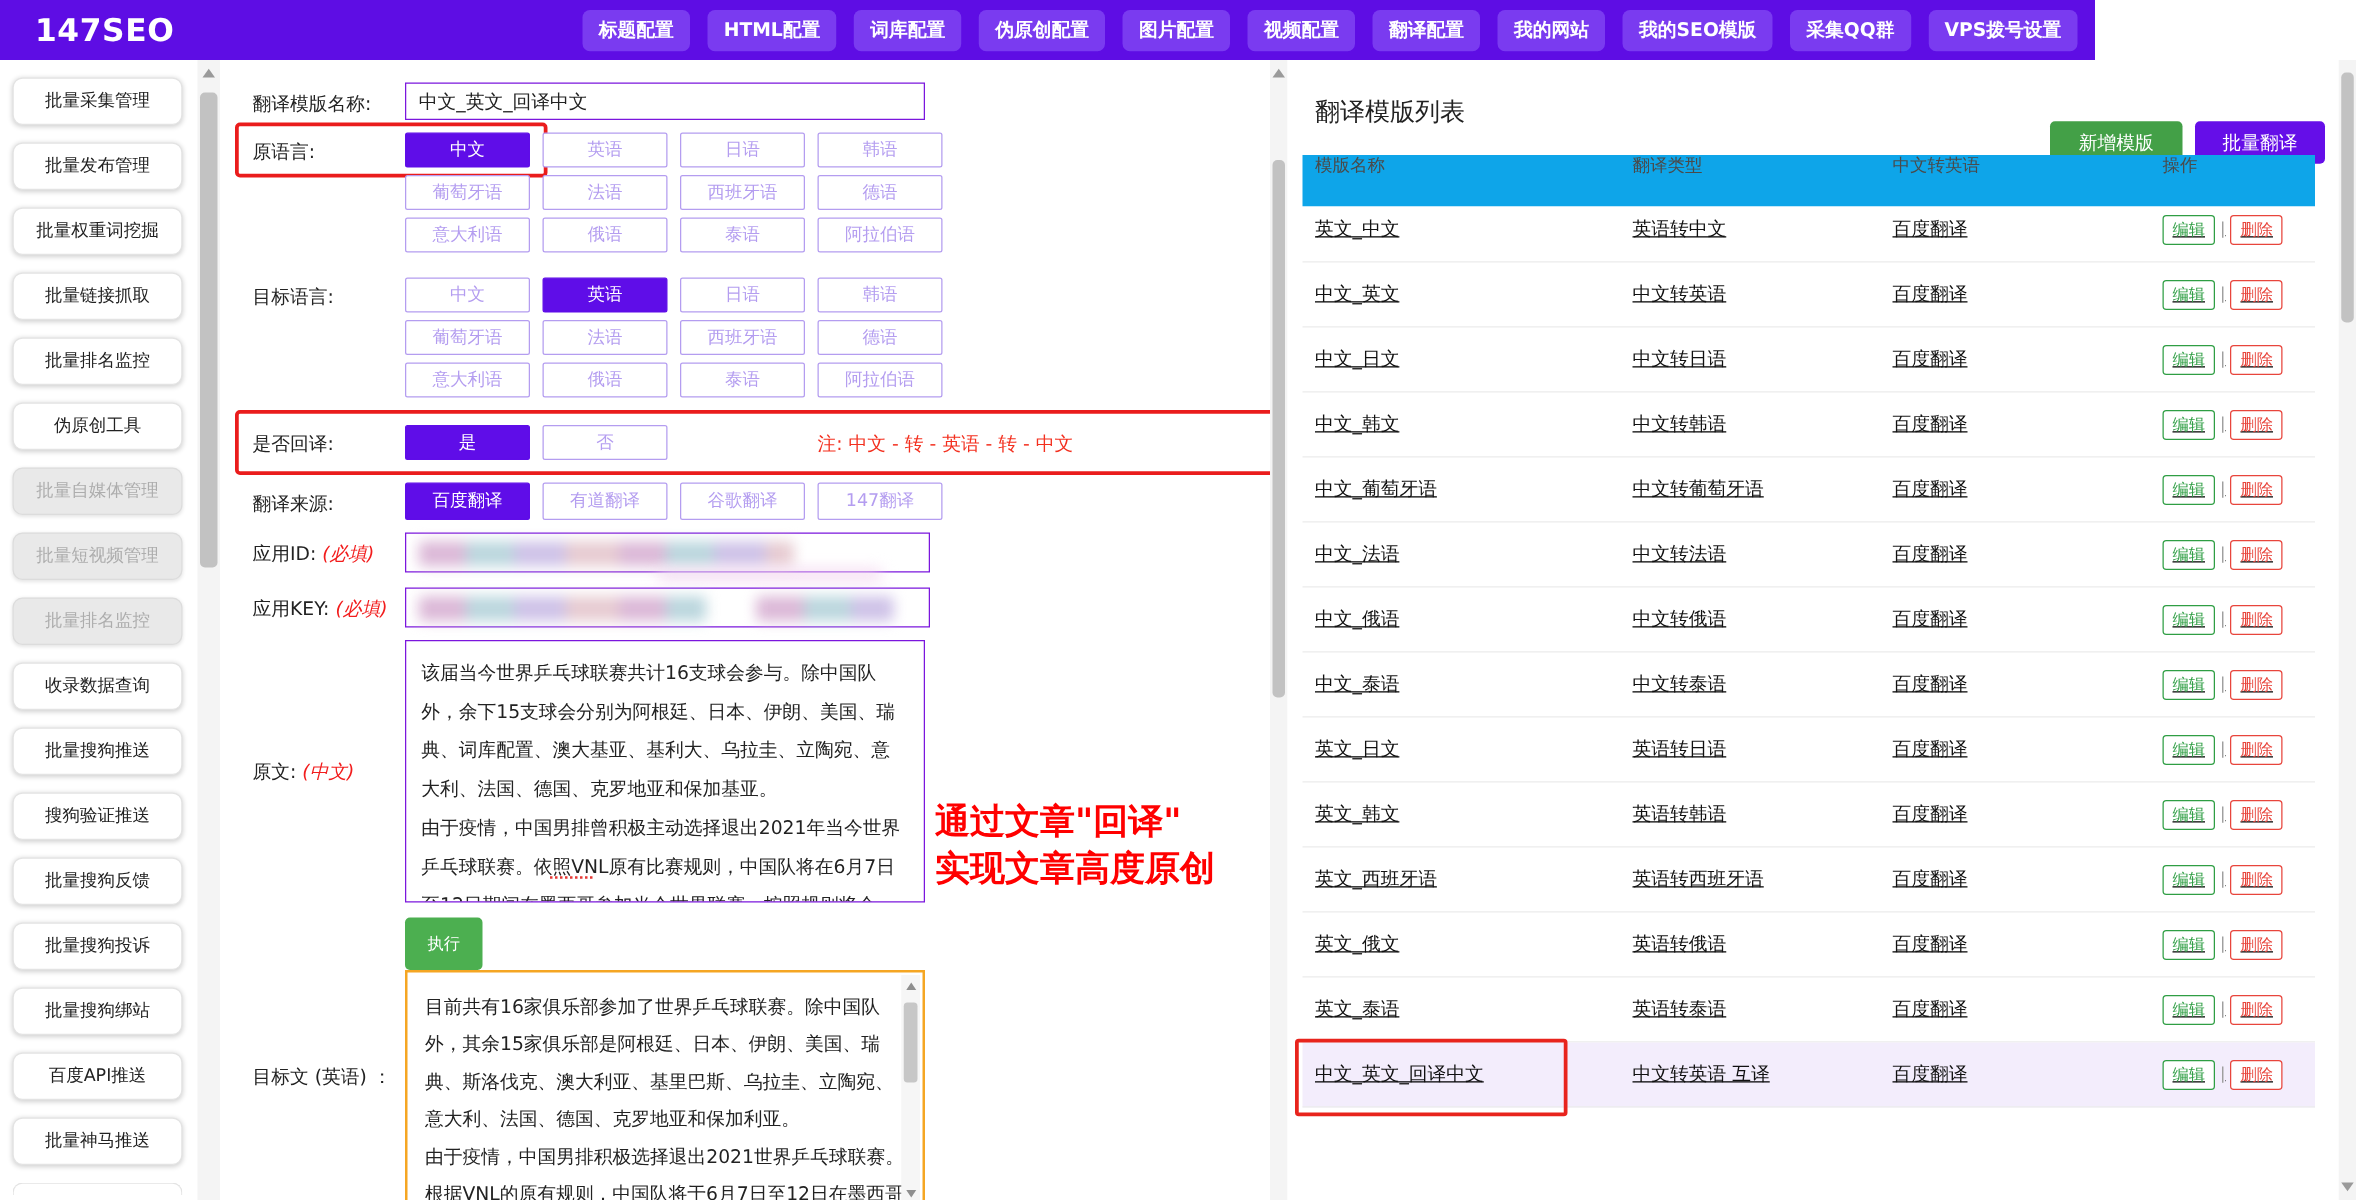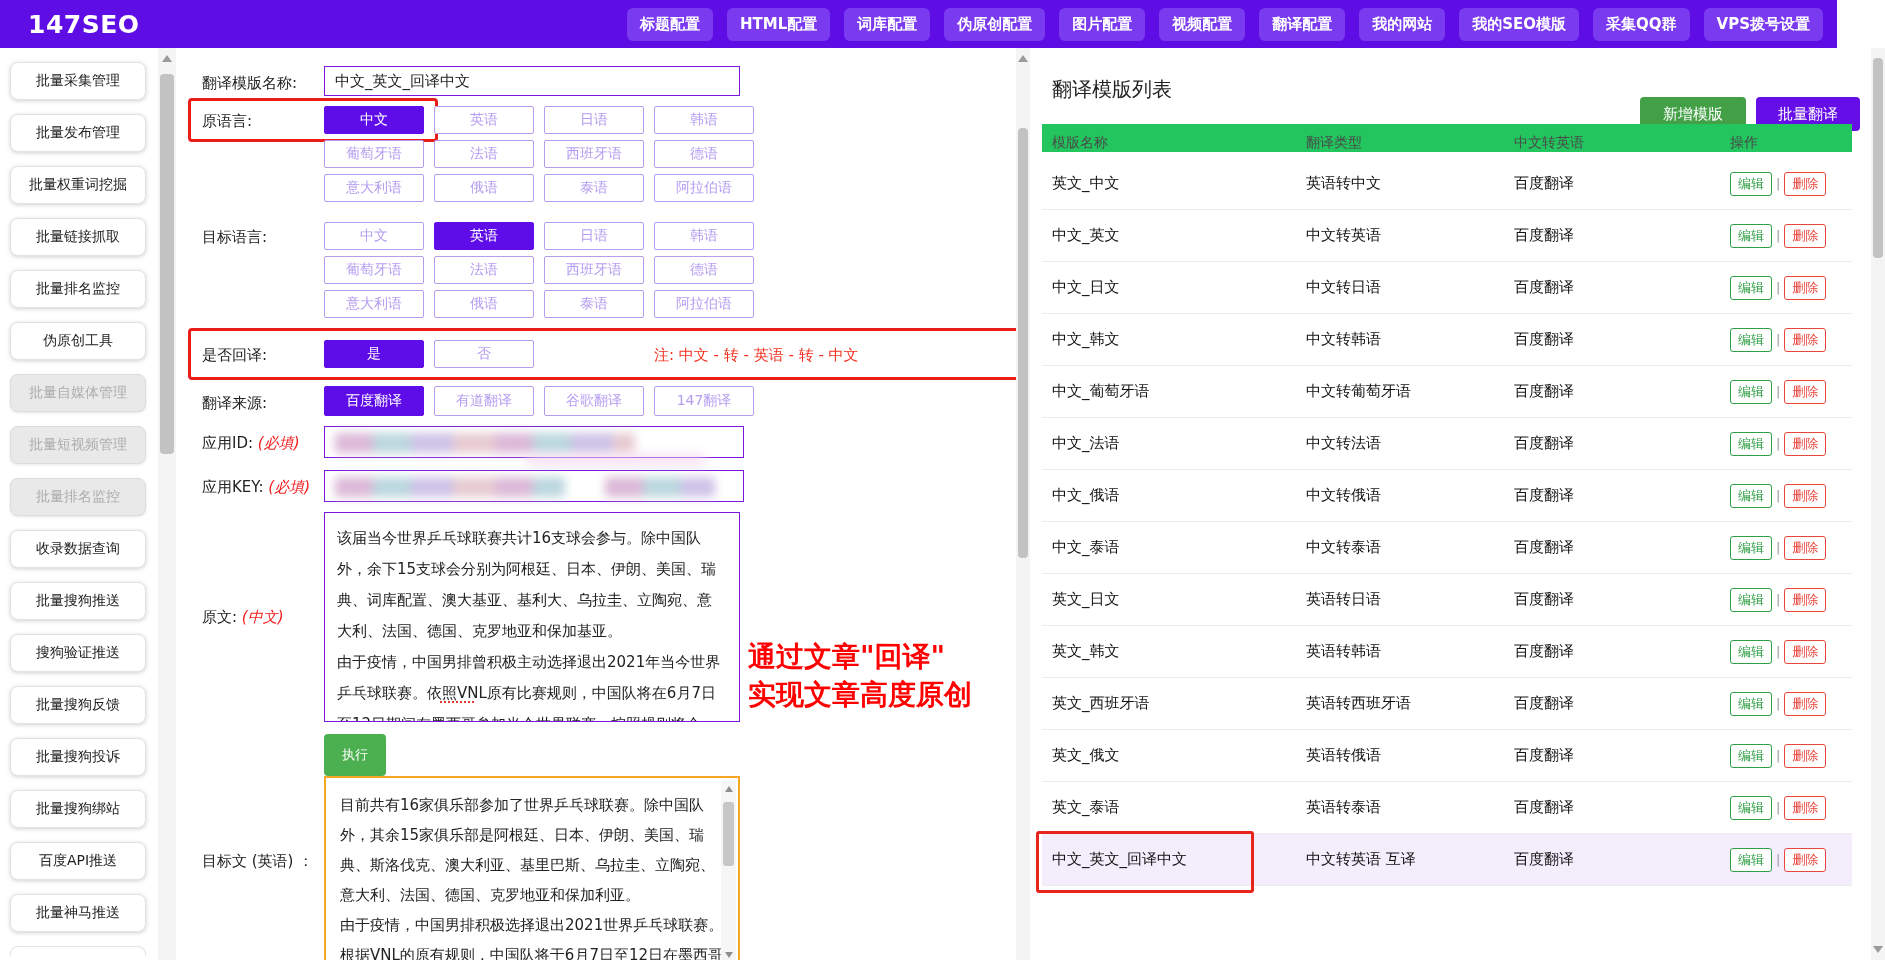--- a/index.html
+++ b/index.html
@@ -1,20 +1,20 @@
 <!DOCTYPE html>
 <html><head>
 <meta charset="utf-8">
 <style>
   * { margin:0; padding:0; box-sizing:border-box; }
   body { font-family:"DejaVu Sans","Liberation Sans",sans-serif; background:#fff; }
   #app { position:relative; width:1885px; height:960px; overflow:hidden; background:#fff; }
 
   
-  .navbar { position:absolute; left:0; top:0; width:1837px; height:48px;
+  .navbar { position:absolute; left:0; top:0; width:1676px; height:48px;
     background:#5e0de4; display:flex; align-items:center; padding:0 14px 0 28px; }
   .logo { color:#fff; font-size:25px; font-weight:bold; letter-spacing:.5px; }
   .nav-items { margin-left:auto; display:flex; gap:14px; }
   .nav-item { background:#7a3bf0; color:#fff; font-size:15px; font-weight:bold;
     padding:7px 13px; border-radius:6px; white-space:nowrap; cursor:pointer; }
 
   
   .sidebar { position:absolute; left:0; top:48px; width:158px; height:912px; background:#fff; overflow:hidden; }
   .side-btn { position:relative; margin:14px 0 0 10px; width:136px; height:38px;
     background:#fff; border:1px solid #e3e3e3; border-radius:8px;
@@ -71,23 +71,23 @@
   .ta-scrollbar .a-up { top:6px; border-bottom:6px solid #8f8f8f; }
   .ta-scrollbar .a-down { bottom:8px; border-top:6px solid #8f8f8f; }
 
   
   .right-panel { position:absolute; left:1030px; top:48px; width:841px; height:912px; background:#fff; }
   .rp-title { position:absolute; left:22px; top:28px; font-size:20px; color:#222; }
   .rp-btn { position:absolute; top:49px; height:34px; border:none; border-radius:4px; color:#fff;
     font-size:15px; display:flex; align-items:center; justify-content:center; cursor:pointer; }
   .btn-add { left:610px; width:106px; background:#43a047;text-align:center; }
   .btn-batch { left:726px; width:104px; background:#650ee8; }
-  .tbl-header { position:absolute; left:12px; top:76px; width:810px; height:28px; background:#22c55e;
-    display:flex; align-items:flex-end; font-size:14px; color:#4a4a4a; }
-  .tbl-rows { position:absolute; left:12px; top:110px; width:810px; }
+  .tbl-header { position:absolute; left:12px; top:76px; width:810px; height:41px; background:#0ea5e9;
+    display:flex; align-items:flex-start; font-size:14px; color:#4a4a4a; }
+  .tbl-rows { position:absolute; left:12px; top:110px; width:810px;text-decoration:underline; }
   .tbl-row { position:relative; height:52px; display:flex; align-items:center;
     border-bottom:1px solid #ececec; font-size:15px; color:#111; }
   .tbl-row.highlighted { background:#f3edfc; }
   .tbl-row.highlighted::before { content:''; position:absolute; left:-6px; top:-3px; width:212px; height:56px;
     border:3px solid #e8241d; border-radius:3px; pointer-events:none; }
   .c-name { width:264px; padding-left:10px; } .tbl-header .c-name { padding-left:10px; }
   .c-type { width:208px; } .c-plat { width:216px; } .c-act { flex:1; display:flex; align-items:center; }
   .chip { font-size:13px; padding:2px 7px; border-radius:3px; background:#fff; cursor:pointer; white-space:nowrap; }
   .chip-edit { color:#2f9e44; border:1px solid #2f9e44; }
   .chip-del { color:#e8453c; border:1px solid #e8453c; }

